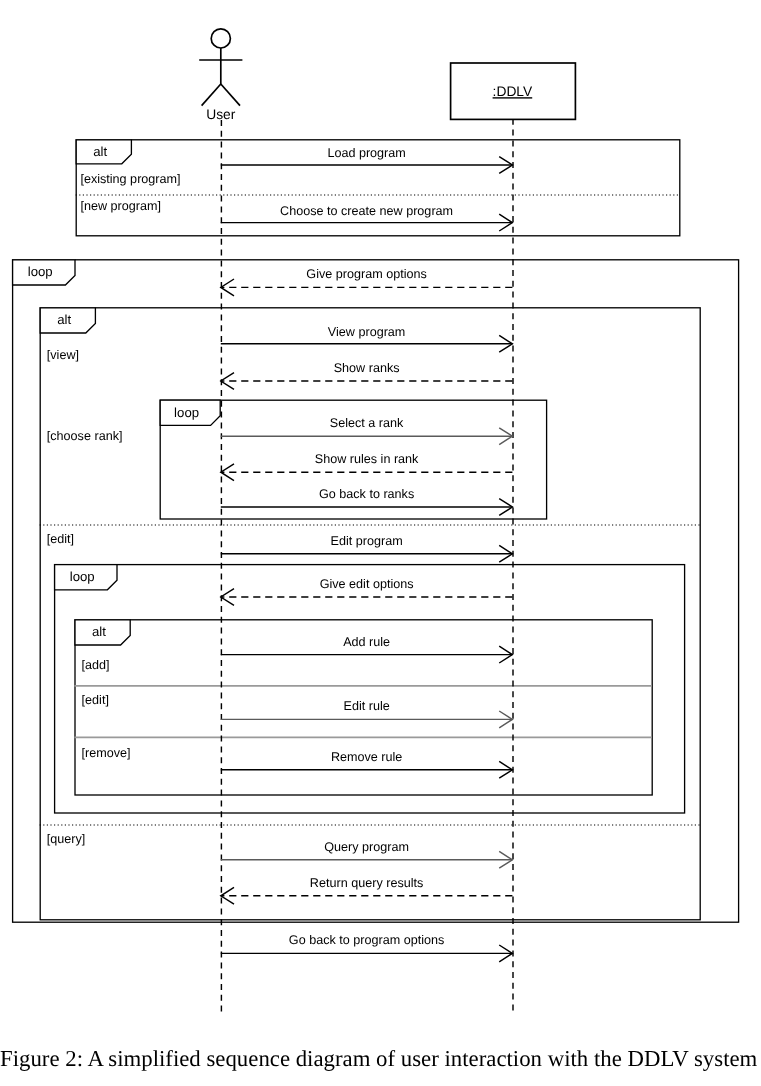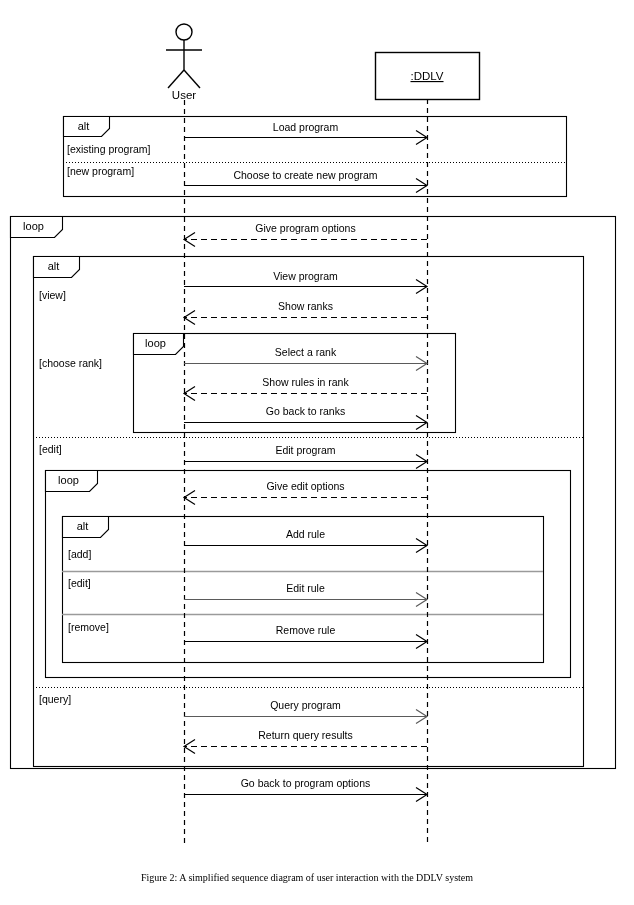--- a/index.html
+++ b/index.html
@@ -123,21 +123,21 @@
     text-anchor: middle;
     text-decoration: underline;
   }
   .caption {
     position: absolute;
     left: 0;
     top: 872px;
     width: 614px;
     text-align: center;
     font-family: "Liberation Serif", serif;
-    font-size: 10px;
+    font-size: 19px;
     color: #000000;
     white-space: nowrap;
   }
 </style>
 </head>
 <body>
 
 <div id="figure-root">
 
   <svg id="sequence-diagram" width="634" height="905" viewBox="0 0 634 905">

